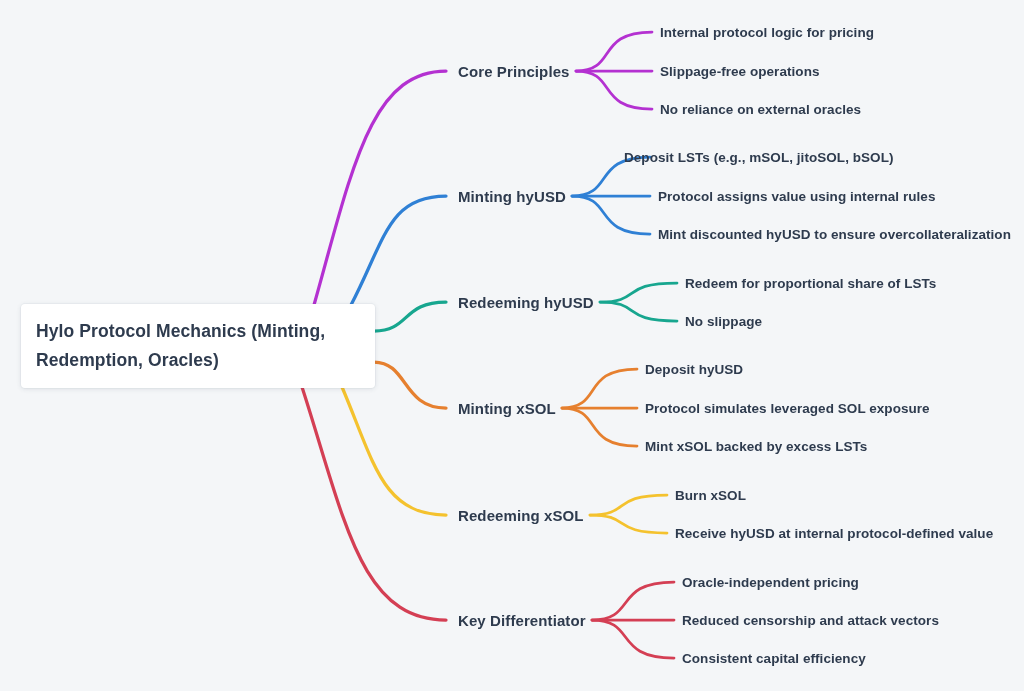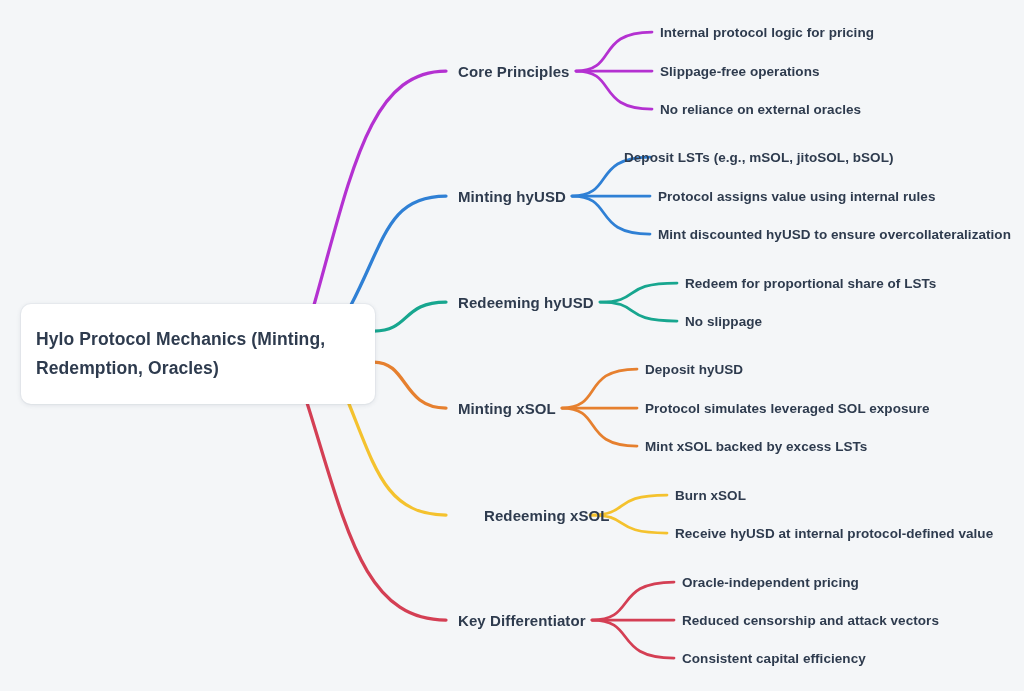--- a/index.html
+++ b/index.html
@@ -9,24 +9,24 @@
     height: 691px;
     background: #f4f6f8;
     overflow: hidden;
     font-family: "Liberation Sans", sans-serif;
     color: #2e3b4e;
   }
   svg.links { position: absolute; left: 0; top: 0; }
   .root-node {
     position: absolute;
     left: 21px; top: 304px;
-    width: 354px; height: 100px;
+    width: 354px; height: 84px;
     box-sizing: border-box;
     background: #ffffff;
-    border-radius: 10px;
+    border-radius: 4px;
     box-shadow: 0 1px 5px rgba(40,55,80,0.12), 0 0 0 1px rgba(40,55,80,0.03);
     display: flex;
     align-items: center;
     padding: 0 15px;
     font-size: 17.5px;
     font-weight: 600;
     line-height: 29px;
     letter-spacing: 0.1px;
   }
   .branch-label {
@@ -88,21 +88,21 @@
       <span class="child-label" style="left: 624px; top: 157px;">Deposit LSTs (e.g., mSOL, jitoSOL, bSOL)</span>
       <span class="child-label" style="left: 658px; top: 196px;">Protocol assigns value using internal rules</span>
       <span class="child-label" style="left: 658px; top: 234px;">Mint discounted hyUSD to ensure overcollateralization</span>
       <span class="branch-label" style="left: 458px; top: 302px;">Redeeming hyUSD</span>
       <span class="child-label" style="left: 685px; top: 283px;">Redeem for proportional share of LSTs</span>
       <span class="child-label" style="left: 685px; top: 321px;">No slippage</span>
       <span class="branch-label" style="left: 458px; top: 408px;">Minting xSOL</span>
       <span class="child-label" style="left: 645px; top: 369px;">Deposit hyUSD</span>
       <span class="child-label" style="left: 645px; top: 408px;">Protocol simulates leveraged SOL exposure</span>
       <span class="child-label" style="left: 645px; top: 446px;">Mint xSOL backed by excess LSTs</span>
-      <span class="branch-label" style="left: 458px; top: 515px; margin-left: 26px;">Redeeming xSOL</span>
+      <span class="branch-label" style="left: 458px; top: 515px;">Redeeming xSOL</span>
       <span class="child-label" style="left: 675px; top: 495px;">Burn xSOL</span>
       <span class="child-label" style="left: 675px; top: 533px;">Receive hyUSD at internal protocol-defined value</span>
       <span class="branch-label" style="left: 458px; top: 620px; text-align: right;">Key Differentiator</span>
       <span class="child-label" style="left: 682px; top: 582px;">Oracle-independent pricing</span>
       <span class="child-label" style="left: 682px; top: 620px;">Reduced censorship and attack vectors</span>
       <span class="child-label" style="left: 682px; top: 658px;">Consistent capital efficiency</span>
     </div>
 </div>
 
 </body></html>

